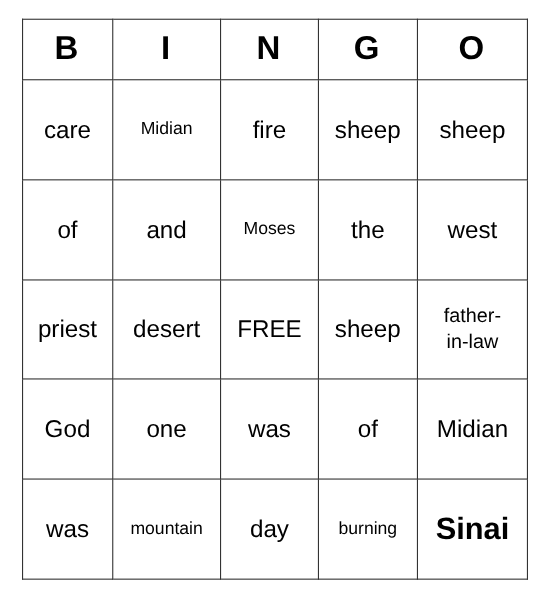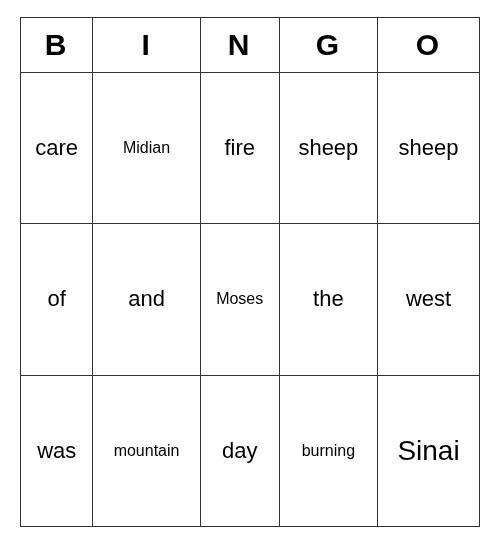--- a/index.html
+++ b/index.html
@@ -52,21 +52,21 @@
       height: 88px;
       margin-left: 13px;
     }
 
     .cell-small {
       font-size: 16px !important;
     }
 
     .cell-large {
       font-size: 28px !important;
-      font-weight: normal;
+      font-weight: bold;
     }
 
     .cell-multiline {
       font-size: 18px !important;
       line-height: 1.3;
     }
   </style>
 </head>
 <body>
 
@@ -90,20 +90,34 @@
           <td>sheep</td>
         </tr>
         <tr>
           <td>of</td>
           <td>and</td>
           <td class="cell-small">Moses</td>
           <td>the</td>
           <td>west</td>
         </tr>
         <tr>
+          <td>priest</td>
+          <td>desert</td>
+          <td>FREE</td>
+          <td>sheep</td>
+          <td class="cell-multiline">father-<br>in-law</td>
+        </tr>
+        <tr>
+          <td>God</td>
+          <td>one</td>
+          <td>was</td>
+          <td>of</td>
+          <td>Midian</td>
+        </tr>
+        <tr>
           <td>was</td>
           <td class="cell-small">mountain</td>
           <td>day</td>
           <td class="cell-small">burning</td>
           <td class="cell-large">Sinai</td>
         </tr>
       </tbody>
   </table>
 </div>
 

